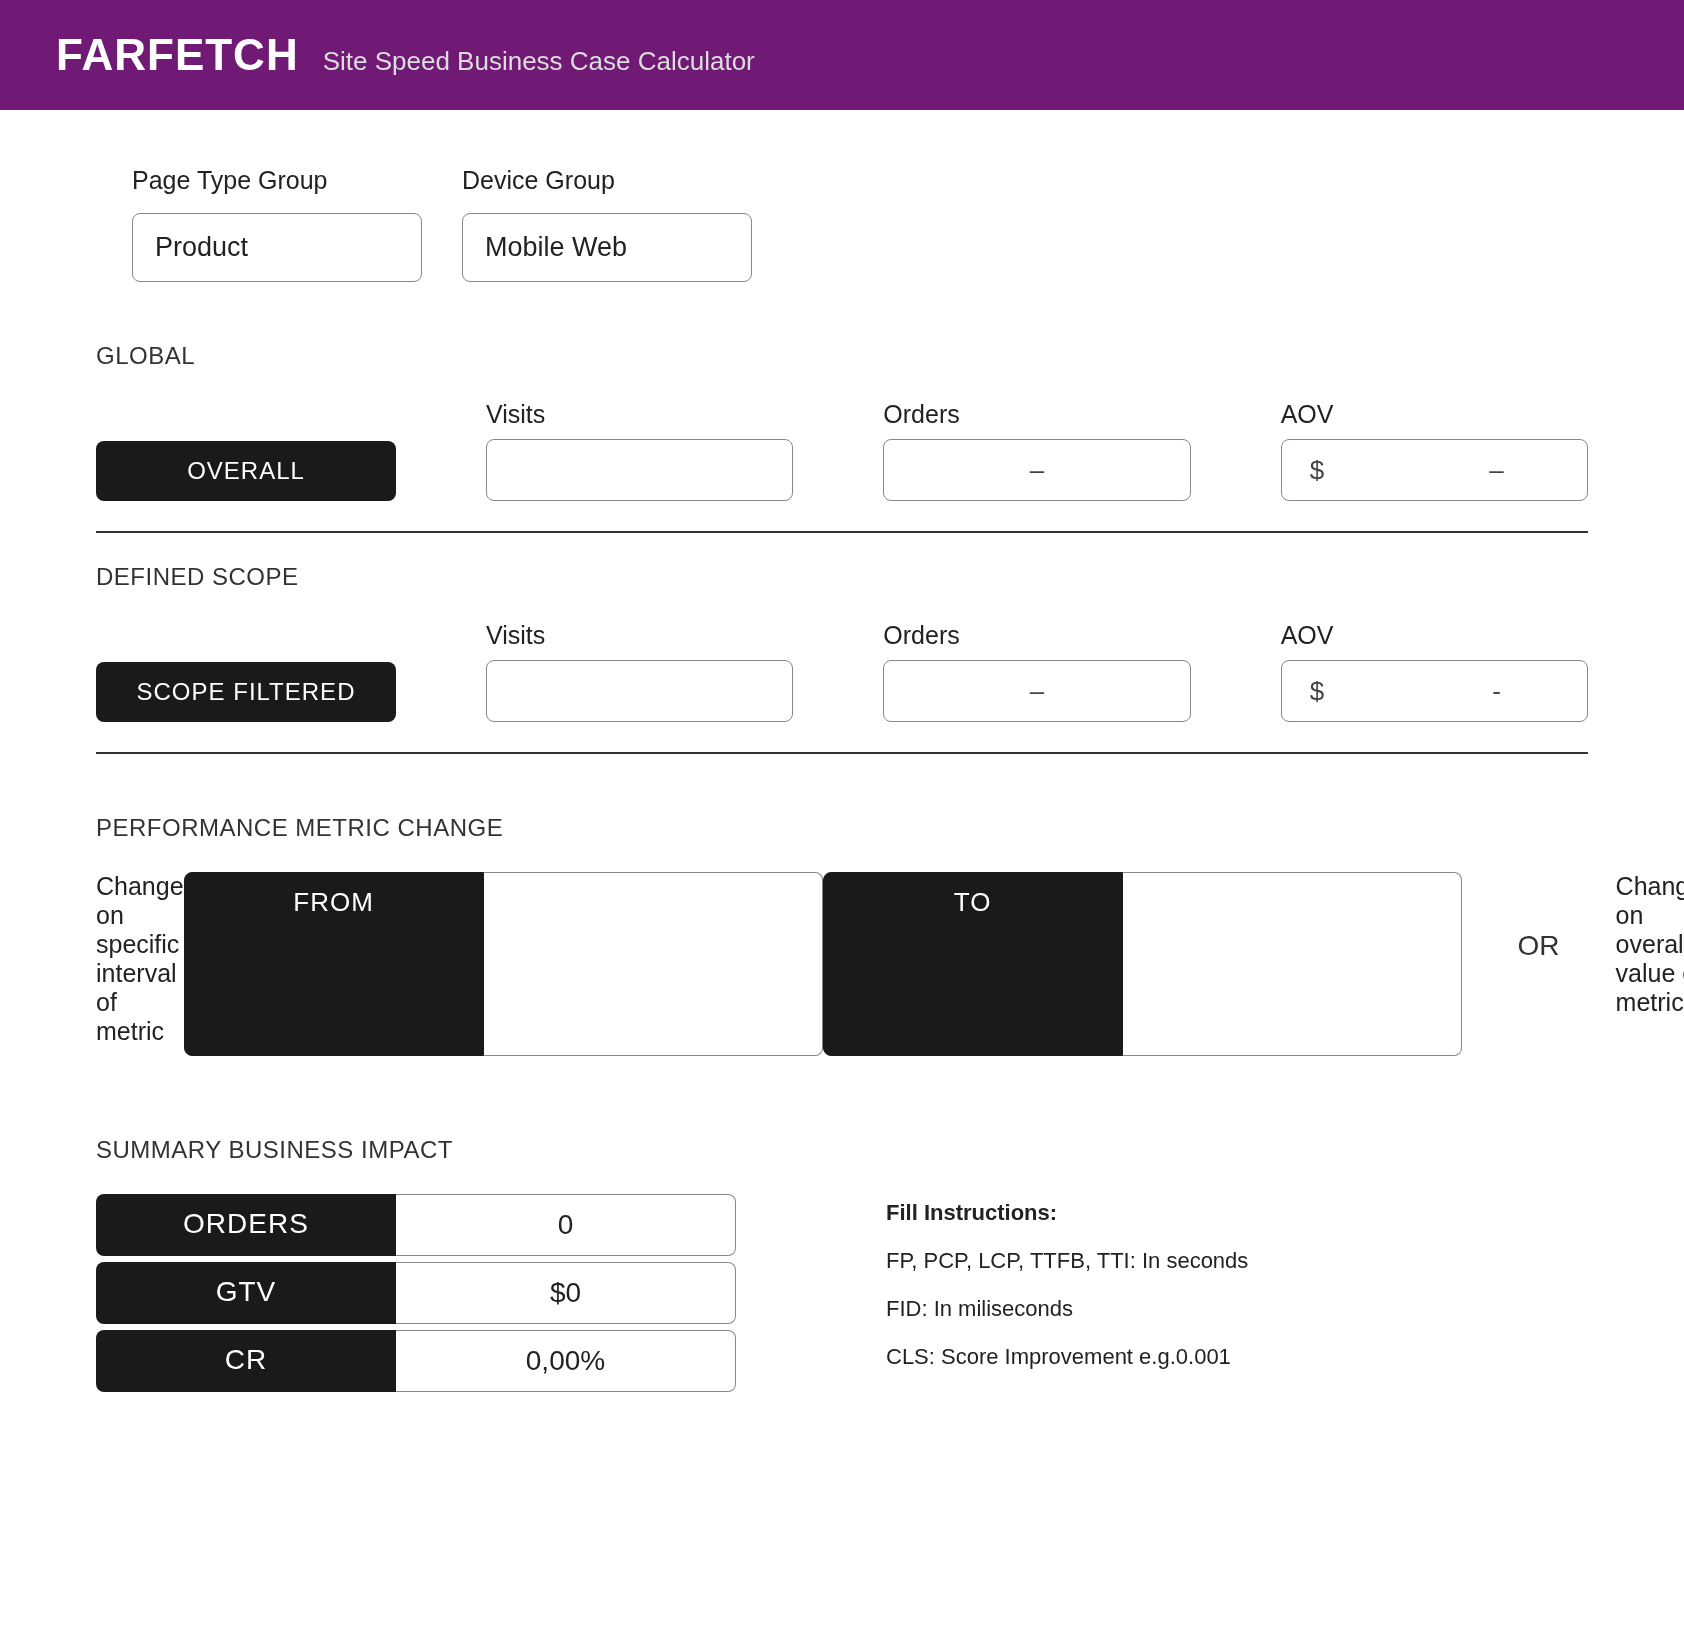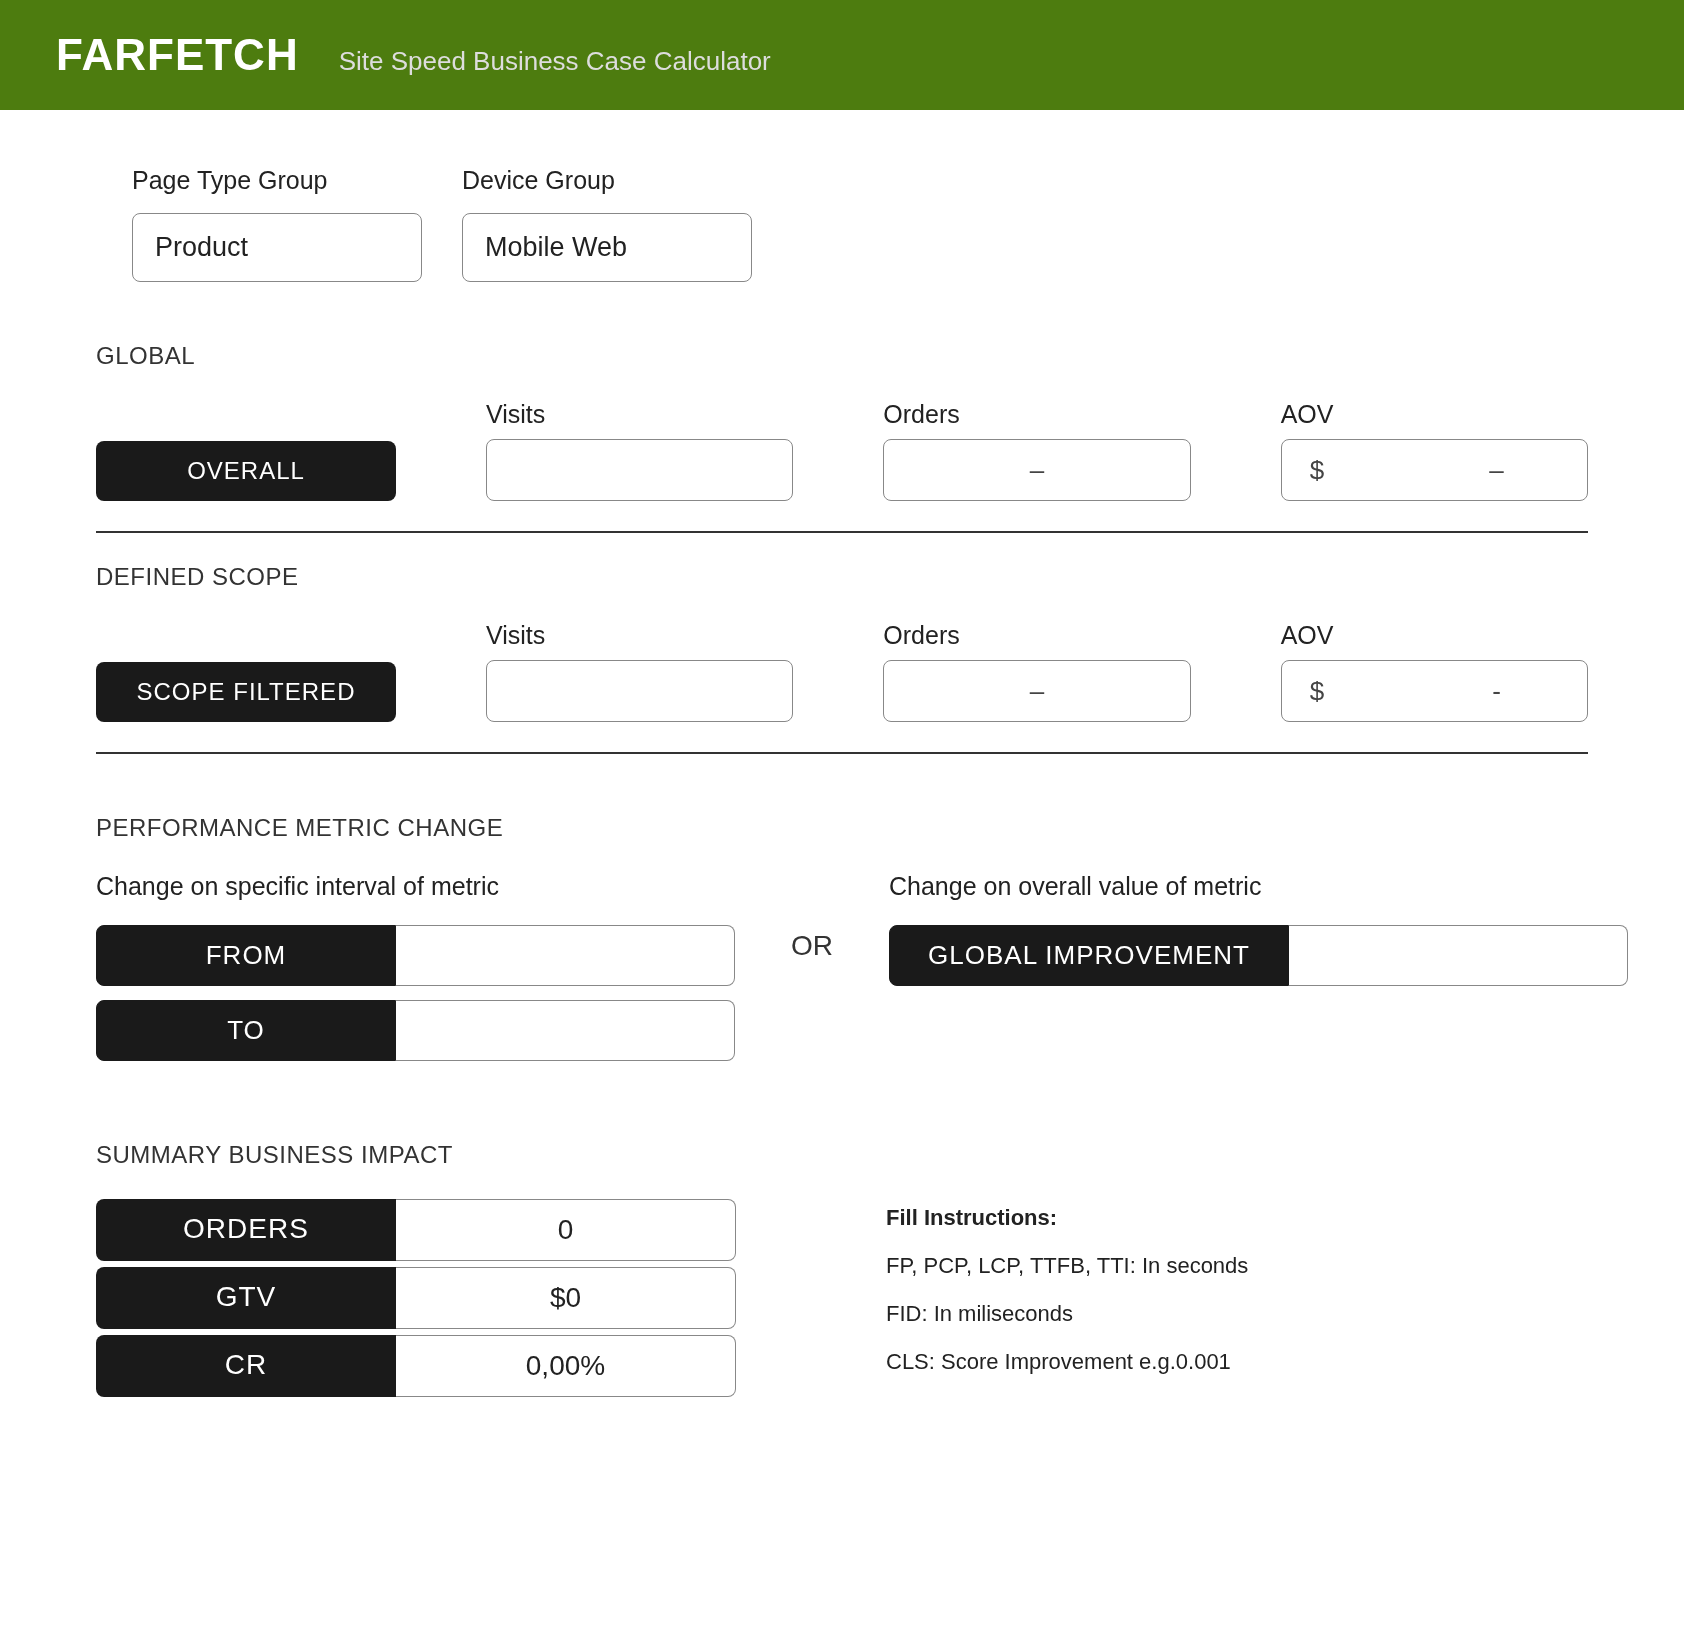--- a/index.html
+++ b/index.html
@@ -1,37 +1,37 @@
 <!DOCTYPE html>
 <html><head>
 <meta charset="utf-8">
 <style>
 * { box-sizing: border-box; margin: 0; padding: 0; }
 body { font-family: -apple-system, BlinkMacSystemFont, "Segoe UI", Helvetica, Arial, sans-serif; background: #fff; color: #222; }
-.header { background: #4d7c0f; color: #fff; padding: 30px 56px; display: flex; align-items: baseline; gap: 40px; }
+.header { background: #701a75; color: #fff; padding: 30px 56px; display: flex; align-items: baseline; gap: 24px; }
 .brand { font-size: 44px; font-weight: 900; letter-spacing: 1px; }
 .subtitle { font-size: 26px; font-weight: 400; color: #ddd; }
 .content { padding: 56px 96px; }
 .filters { display: flex; gap: 250px; margin-bottom: 60px; }
 .filter-group { display: flex; flex-direction: column; gap: 18px; }
 .filter-label { font-size: 25px; color: #222; }
 .filter-select { border: 1.5px solid #888; border-radius: 8px; padding: 18px 22px; font-size: 27px; min-width: 290px; background: #fff; }
 .filter-select.wide { min-width: 600px; }
 .section-label { font-size: 24px; color: #333; margin-bottom: 30px; letter-spacing: 0.5px; }
 .data-row { display: grid; grid-template-columns: 300px 1fr 1fr 1fr; gap: 90px; align-items: end; margin-bottom: 30px; }
 .col-head { font-size: 25px; color: #222; margin-bottom: 10px; }
 .pill-dark { background: #1a1a1a; color: #fff; text-align: center; padding: 16px 20px; border-radius: 8px; font-size: 24px; letter-spacing: 1px; }
 .cell { border: 1.5px solid #888; border-radius: 8px; padding: 14px 18px; font-size: 26px; text-align: center; color: #444; min-height: 62px; display: flex; align-items: center; justify-content: center; }
 .cell.aov { justify-content: flex-start; gap: 100px; padding-left: 28px; }
 .cell.aov .sym { flex: 0 0 auto; }
 .cell.aov .val { flex: 1; text-align: center; }
 .divider { border: none; border-top: 2px solid #333; margin: 18px 0 30px; }
 .change-section { margin-top: 60px; }
 .change-grid { display: grid; grid-template-columns: 1fr auto 1fr; gap: 56px; align-items: start; }
-.change-col { display: flex; flex-direction: column; gap: 14px; }
+.change-col { display: flex; flex-direction: row; }
 .change-sub { font-size: 25px; color: #222; margin-bottom: 10px; }
 .pair-row { display: grid; grid-template-columns: 300px 1fr; }
 .pair-label { background: #1a1a1a; color: #fff; text-align: center; padding: 14px 10px; border-radius: 8px 0 0 8px; font-size: 26px; letter-spacing: 1px; border: 1.5px solid #1a1a1a; }
 .pair-input { border: 1.5px solid #888; border-left: none; border-radius: 0 8px 8px 0; padding: 14px; font-size: 24px; background: #fff; }
 .or-text { font-size: 28px; color: #333; padding-top: 58px; }
 .pair-row.gi .pair-label { min-width: 400px; padding: 14px 24px; }
 .summary-section { margin-top: 80px; }
 .summary-grid { display: grid; grid-template-columns: 640px 1fr; gap: 150px; align-items: start; }
 .summary-rows { display: flex; flex-direction: column; gap: 6px; }
 .sum-row { display: grid; grid-template-columns: 300px 1fr; }

